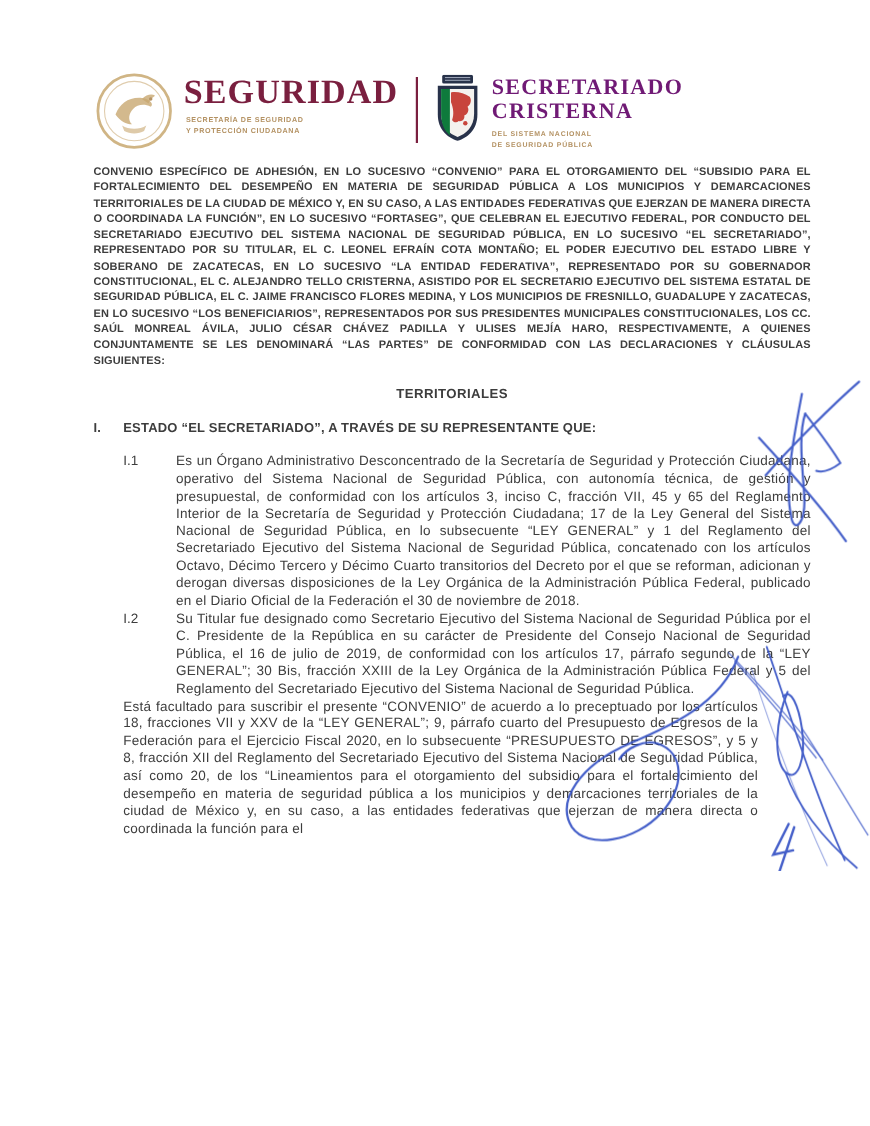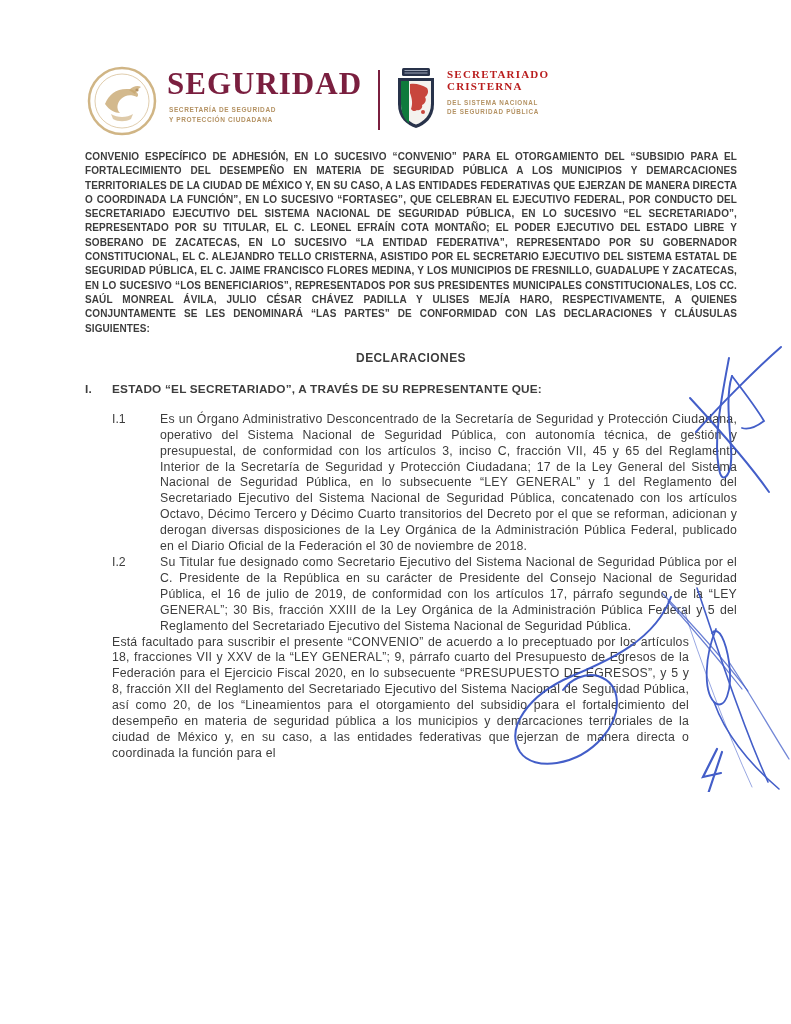--- a/index.html
+++ b/index.html
@@ -14,21 +14,21 @@
   .header { position:absolute; top:64px; left:85px; right:54px; height:84px; display:flex; align-items:flex-start; }
   .logo-left { display:flex; align-items:flex-start; }
   .eagle-wrap { width:74px; height:74px; margin-top:0; }
   .brand-block { margin-left:8px; margin-top:4px; }
   .brand-title { font-family:"Liberation Serif", serif; font-weight:bold; font-size:31px; letter-spacing:1px; color:#7a1f3f; line-height:1; }
   .brand-sub { margin-top:6px; margin-left:2px; font-size:6.5px; font-weight:bold; letter-spacing:.6px; color:#b49263; line-height:1.5; }
   .header-divider { width:2px; height:60px; background:#7a1f3f; margin:6px 14px 0 16px; }
   .logo-right { display:flex; align-items:flex-start; margin-top:2px; }
   .shield-wrap { width:44px; height:62px; margin-top:2px; }
   .se-block { margin-left:9px; margin-top:2px; }
-  .se-title { font-family:"Liberation Serif", serif; font-weight:bold; font-size:11px; letter-spacing:1.2px; color:#b91c1c; line-height:1.12; }
+  .se-title { font-family:"Liberation Serif", serif; font-weight:bold; font-size:20px; letter-spacing:1.2px; color:#701a75; line-height:1.12; }
   .se-sub { margin-top:5px; font-size:6.3px; font-weight:bold; letter-spacing:.7px; color:#b49263; line-height:1.55; }
 
   
   .content { position:absolute; top:150px; left:85px; width:652px; }
   .opening {
     font-size:10px; line-height:14.3px; text-align:justify;
     letter-spacing:.1px; color:#3d3d3d; font-weight:bold;
   }
   .decl-heading { margin-top:15px; text-align:center; font-size:12px; letter-spacing:.4px; color:#3d3d3d; font-weight:bold; }
   .section-line { margin-top:17px; display:flex; font-size:11.8px; color:#3d3d3d; font-weight:bold; letter-spacing:.2px; }
@@ -101,21 +101,21 @@
           <div>DEL SISTEMA NACIONAL</div>
           <div>DE SEGURIDAD PÚBLICA</div>
         </div>
       </div>
     </div>
   </div>
 
   <div class="content">
     <p class="opening">CONVENIO ESPECÍFICO DE ADHESIÓN, EN LO SUCESIVO “CONVENIO” PARA EL OTORGAMIENTO DEL “SUBSIDIO PARA EL FORTALECIMIENTO DEL DESEMPEÑO EN MATERIA DE SEGURIDAD PÚBLICA A LOS MUNICIPIOS Y DEMARCACIONES TERRITORIALES DE LA CIUDAD DE MÉXICO Y, EN SU CASO, A LAS ENTIDADES FEDERATIVAS QUE EJERZAN DE MANERA DIRECTA O COORDINADA LA FUNCIÓN”, EN LO SUCESIVO “FORTASEG”, QUE CELEBRAN EL EJECUTIVO FEDERAL, POR CONDUCTO DEL SECRETARIADO EJECUTIVO DEL SISTEMA NACIONAL DE SEGURIDAD PÚBLICA, EN LO SUCESIVO “EL SECRETARIADO”, REPRESENTADO POR SU TITULAR, EL C. LEONEL EFRAÍN COTA MONTAÑO; EL PODER EJECUTIVO DEL ESTADO LIBRE Y SOBERANO DE ZACATECAS, EN LO SUCESIVO “LA ENTIDAD FEDERATIVA”, REPRESENTADO POR SU GOBERNADOR CONSTITUCIONAL, EL C. ALEJANDRO TELLO CRISTERNA, ASISTIDO POR EL SECRETARIO EJECUTIVO DEL SISTEMA ESTATAL DE SEGURIDAD PÚBLICA, EL C. JAIME FRANCISCO FLORES MEDINA, Y LOS MUNICIPIOS DE FRESNILLO, GUADALUPE Y ZACATECAS, EN LO SUCESIVO “LOS BENEFICIARIOS”, REPRESENTADOS POR SUS PRESIDENTES MUNICIPALES CONSTITUCIONALES, LOS CC. SAÚL MONREAL ÁVILA, JULIO CÉSAR CHÁVEZ PADILLA Y ULISES MEJÍA HARO, RESPECTIVAMENTE, A QUIENES CONJUNTAMENTE SE LES DENOMINARÁ “LAS PARTES” DE CONFORMIDAD CON LAS DECLARACIONES Y CLÁUSULAS SIGUIENTES:</p>
 
-    <div class="decl-heading">DECLARACIONES</div>
+    <div class="decl-heading">TERRITORIALES</div>
 
     <div class="section-line">
       <span class="section-num">I.</span>
       <span>ESTADO “EL SECRETARIADO”, A TRAVÉS DE SU REPRESENTANTE QUE:</span>
     </div>
 
     <div class="items">
       <div class="decl-item">
         <span class="item-num">I.1</span>
         <span class="item-text">Es un Órgano Administrativo Desconcentrado de la Secretaría de Seguridad y Protección Ciudadana, operativo del Sistema Nacional de Seguridad Pública, con autonomía técnica, de gestión y presupuestal, de conformidad con los artículos 3, inciso C, fracción VII, 45 y 65 del Reglamento Interior de la Secretaría de Seguridad y Protección Ciudadana; 17 de la Ley General del Sistema Nacional de Seguridad Pública, en lo subsecuente “LEY GENERAL” y 1 del Reglamento del Secretariado Ejecutivo del Sistema Nacional de Seguridad Pública, concatenado con los artículos Octavo, Décimo Tercero y Décimo Cuarto transitorios del Decreto por el que se reforman, adicionan y derogan diversas disposiciones de la Ley Orgánica de la Administración Pública Federal, publicado en el Diario Oficial de la Federación el 30 de noviembre de 2018.</span>

